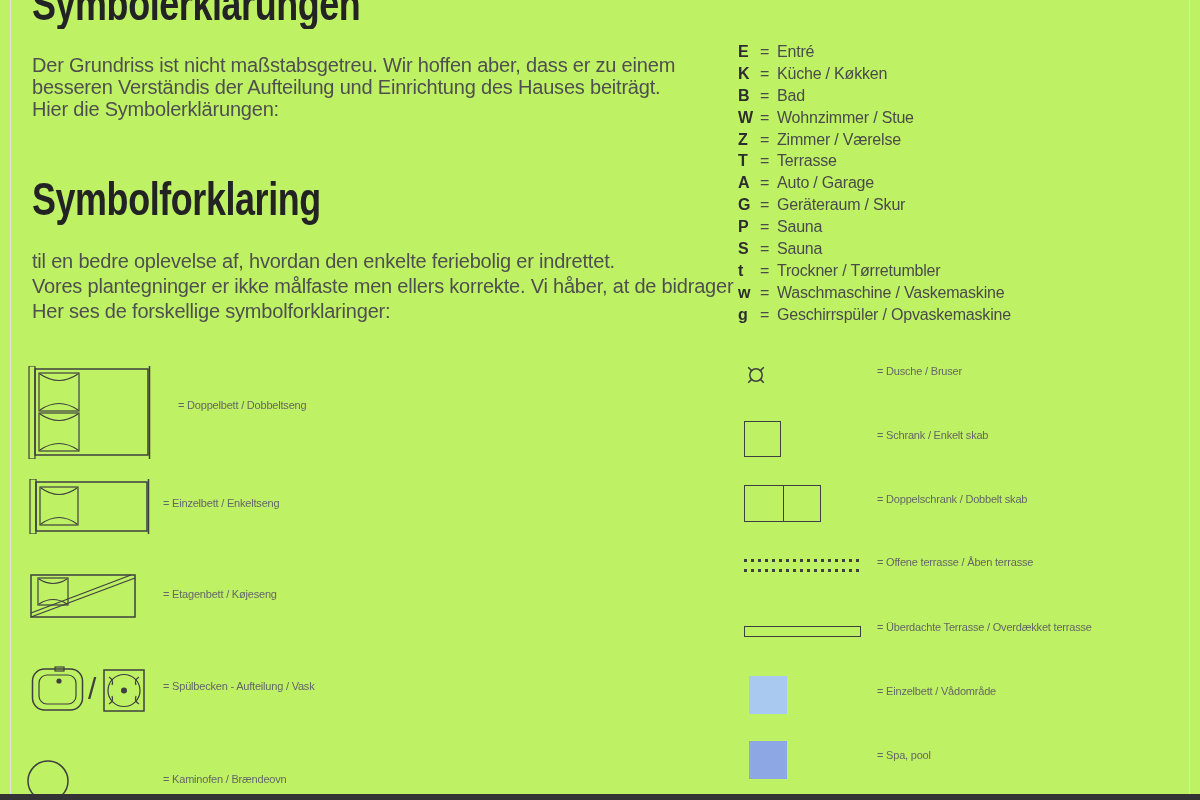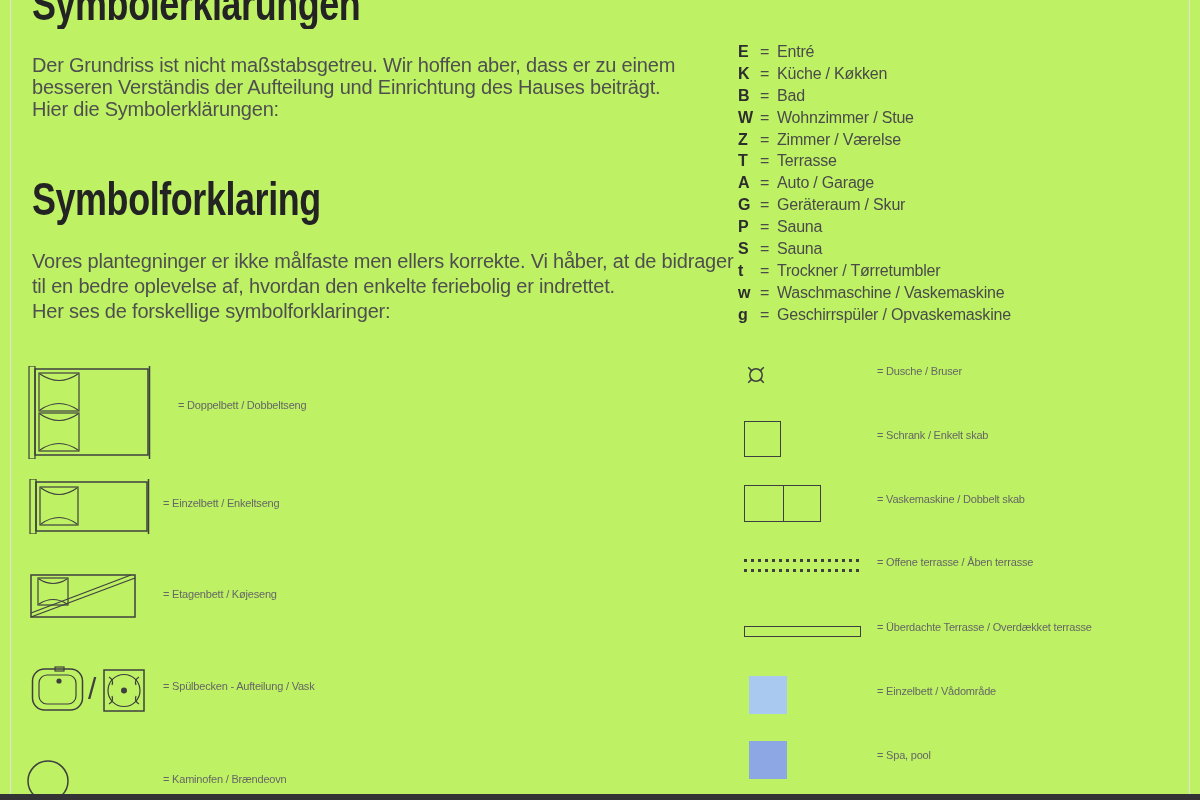--- a/index.html
+++ b/index.html
@@ -62,22 +62,22 @@
 
   <div class="para" id="para-de">
     <div>Der Grundriss ist nicht maßstabsgetreu. Wir hoffen aber, dass er zu einem</div>
     <div>besseren Verständis der Aufteilung und Einrichtung des Hauses beiträgt.</div>
     <div>Hier die Symbolerklärungen:</div>
   </div>
 
   <h1 class="big-heading" id="heading-da">Symbolforklaring</h1>
 
   <div class="para" id="para-da">
+    <div>til en bedre oplevelse af, hvordan den enkelte feriebolig er indrettet.</div>
     <div>Vores plantegninger er ikke målfaste men ellers korrekte. Vi håber, at de bidrager</div>
-    <div>til en bedre oplevelse af, hvordan den enkelte feriebolig er indrettet.</div>
     <div>Her ses de forskellige symbolforklaringer:</div>
   </div>
 
   <div id="room-codes">
     <div class="code-row">
         <span class="code-letter">E</span>
         <span class="code-eq">=</span>
         <span class="code-name">Entré</span>
       </div>
     <div class="code-row">
@@ -220,21 +220,21 @@
     </svg>
   </div>
   <div class="sym-label" style="left:877px; top:365px;">= Dusche / Bruser</div>
 
   <div class="sq" style="left:744px; top:421px; width:37px; height:36px;"></div>
   <div class="sym-label" style="left:877px; top:429px;">= Schrank / Enkelt skab</div>
 
   <div class="sq" style="left:744px; top:485px; width:77px; height:37px;">
     <div class="dbl-cell"></div>
   </div>
-  <div class="sym-label" style="left:877px; top:493px;">= Vaskemaskine / Dobbelt skab</div>
+  <div class="sym-label" style="left:877px; top:493px;">= Doppelschrank / Dobbelt skab</div>
 
   <div style="position:absolute; left:744px; top:559px; width:117px; height:13px;">
     <div class="dot-row" style="top:0;"></div>
     <div class="dot-row" style="bottom:0;"></div>
   </div>
   <div class="sym-label" style="left:877px; top:556px;">= Offene terrasse / Åben terrasse</div>
 
   <div class="sq" style="left:744px; top:626px; width:117px; height:11px;"></div>
   <div class="sym-label" style="left:877px; top:621px;">= Überdachte Terrasse / Overdækket terrasse</div>
 

